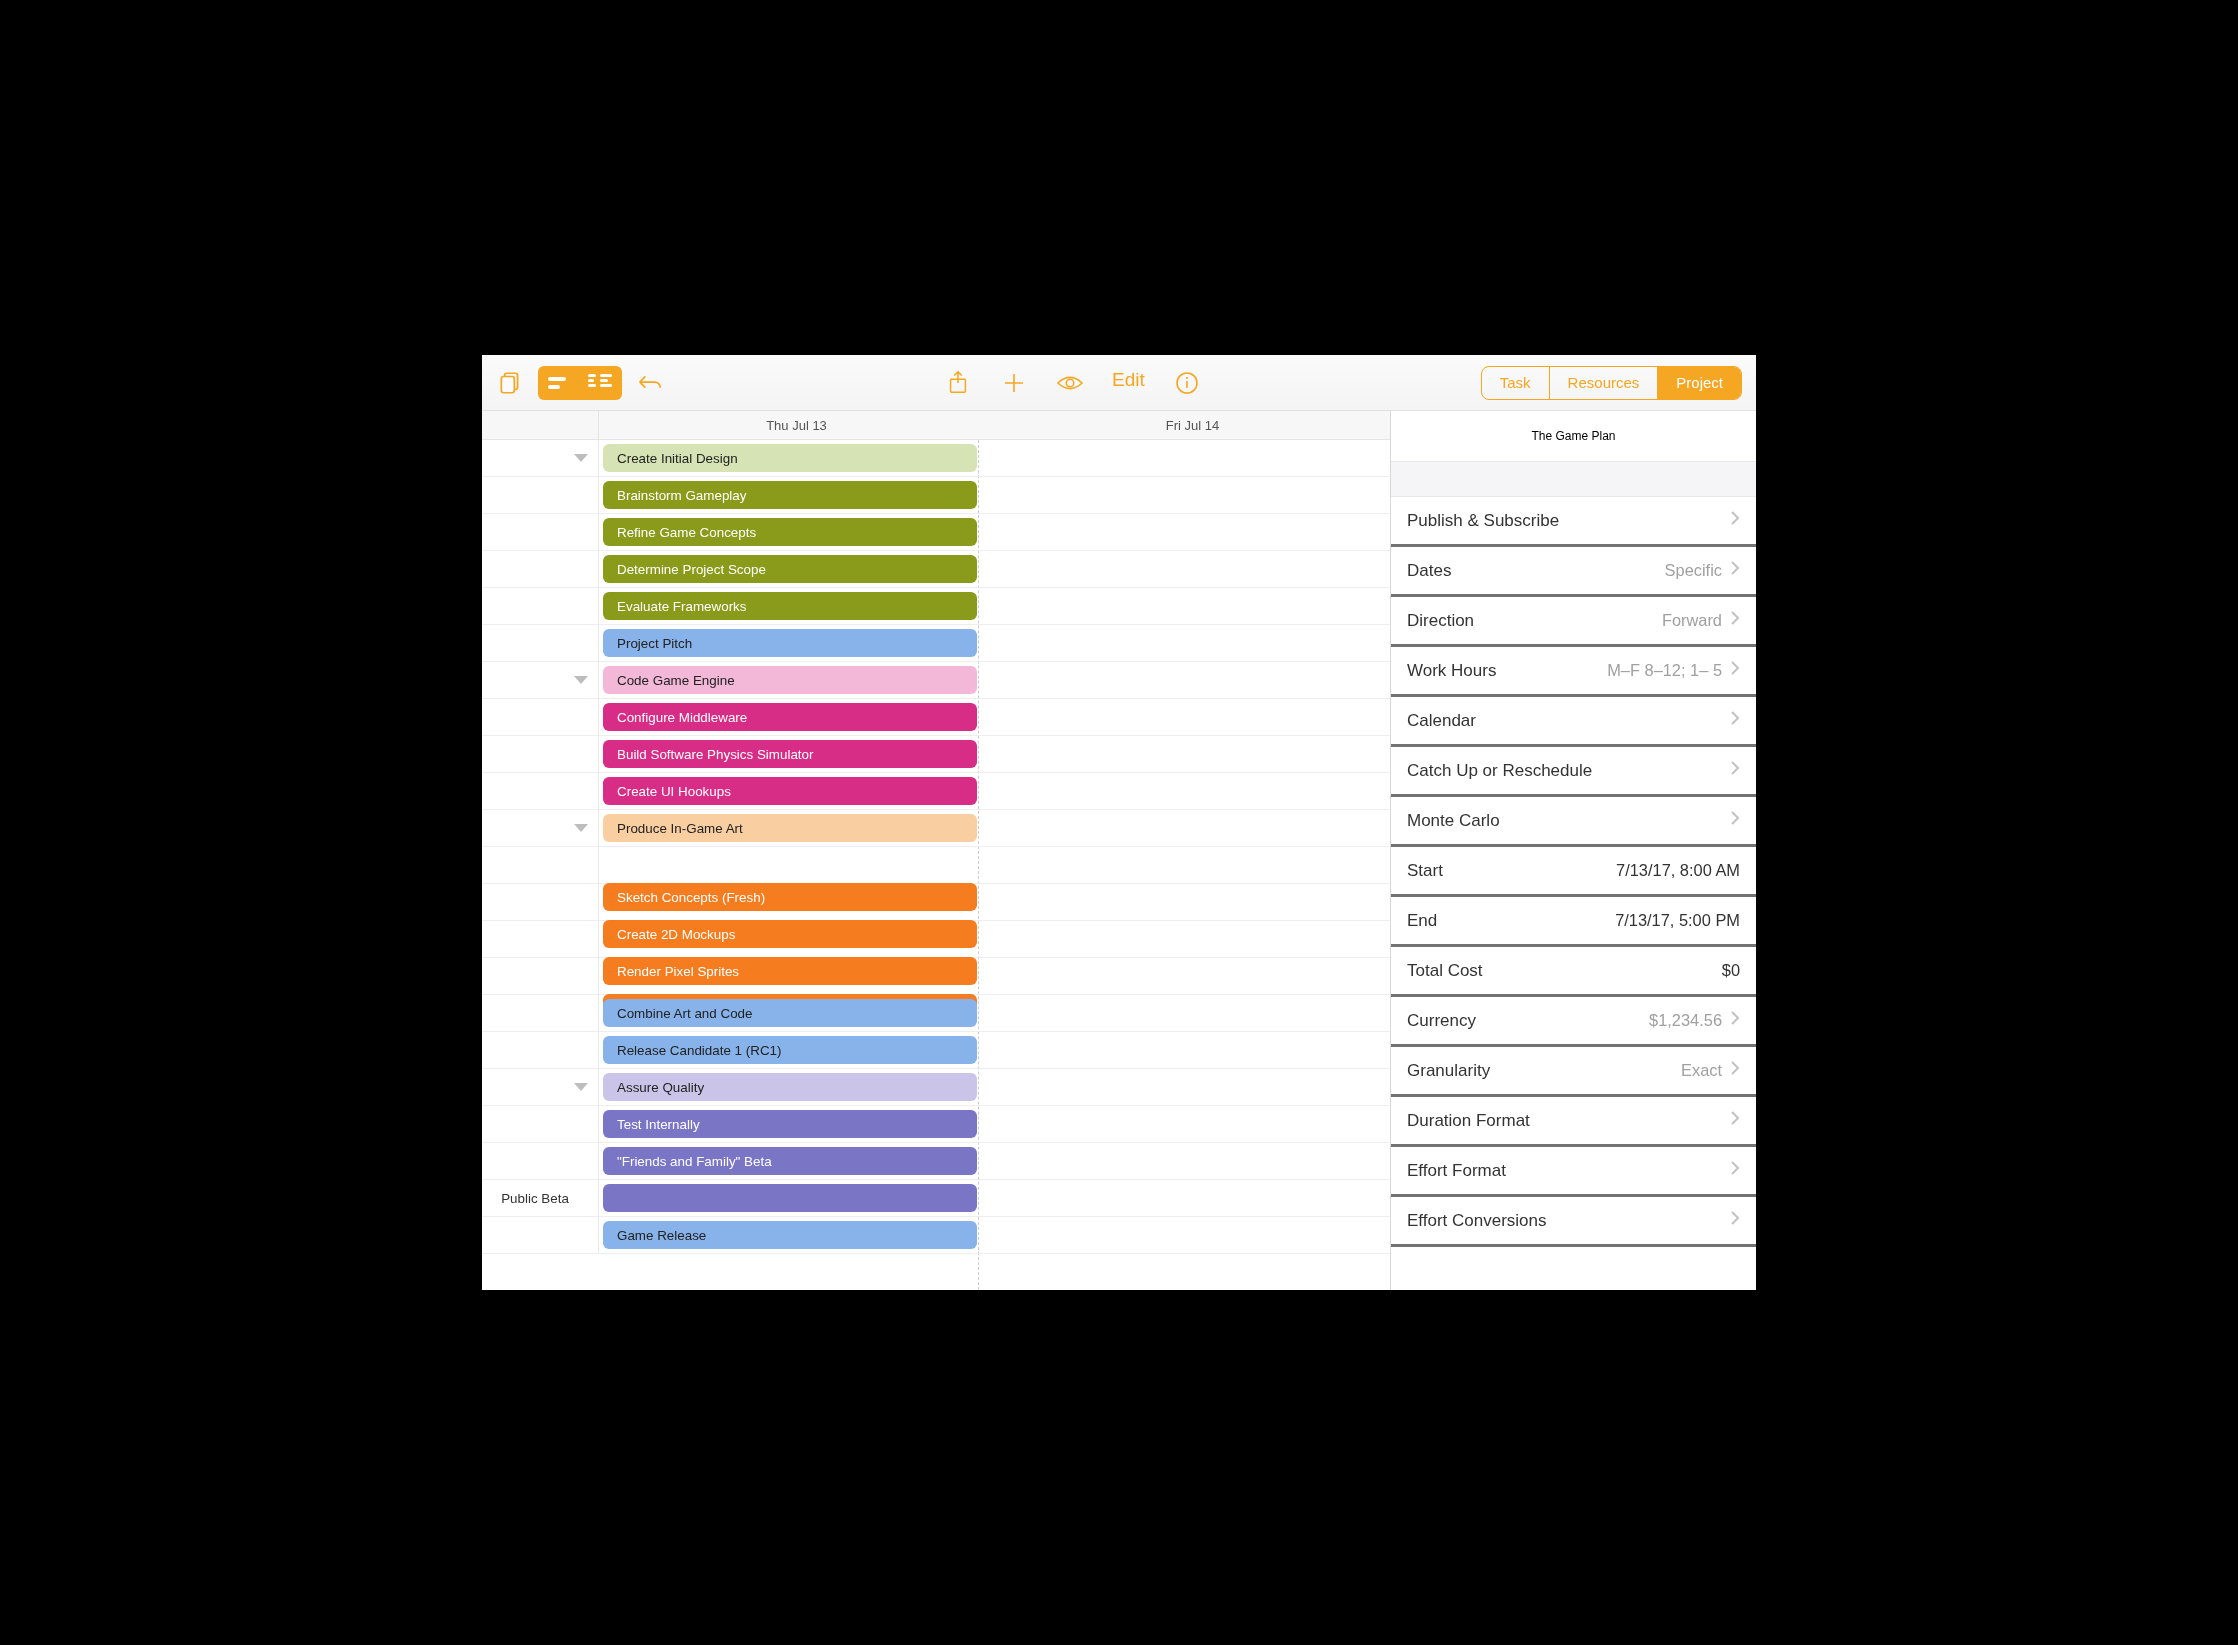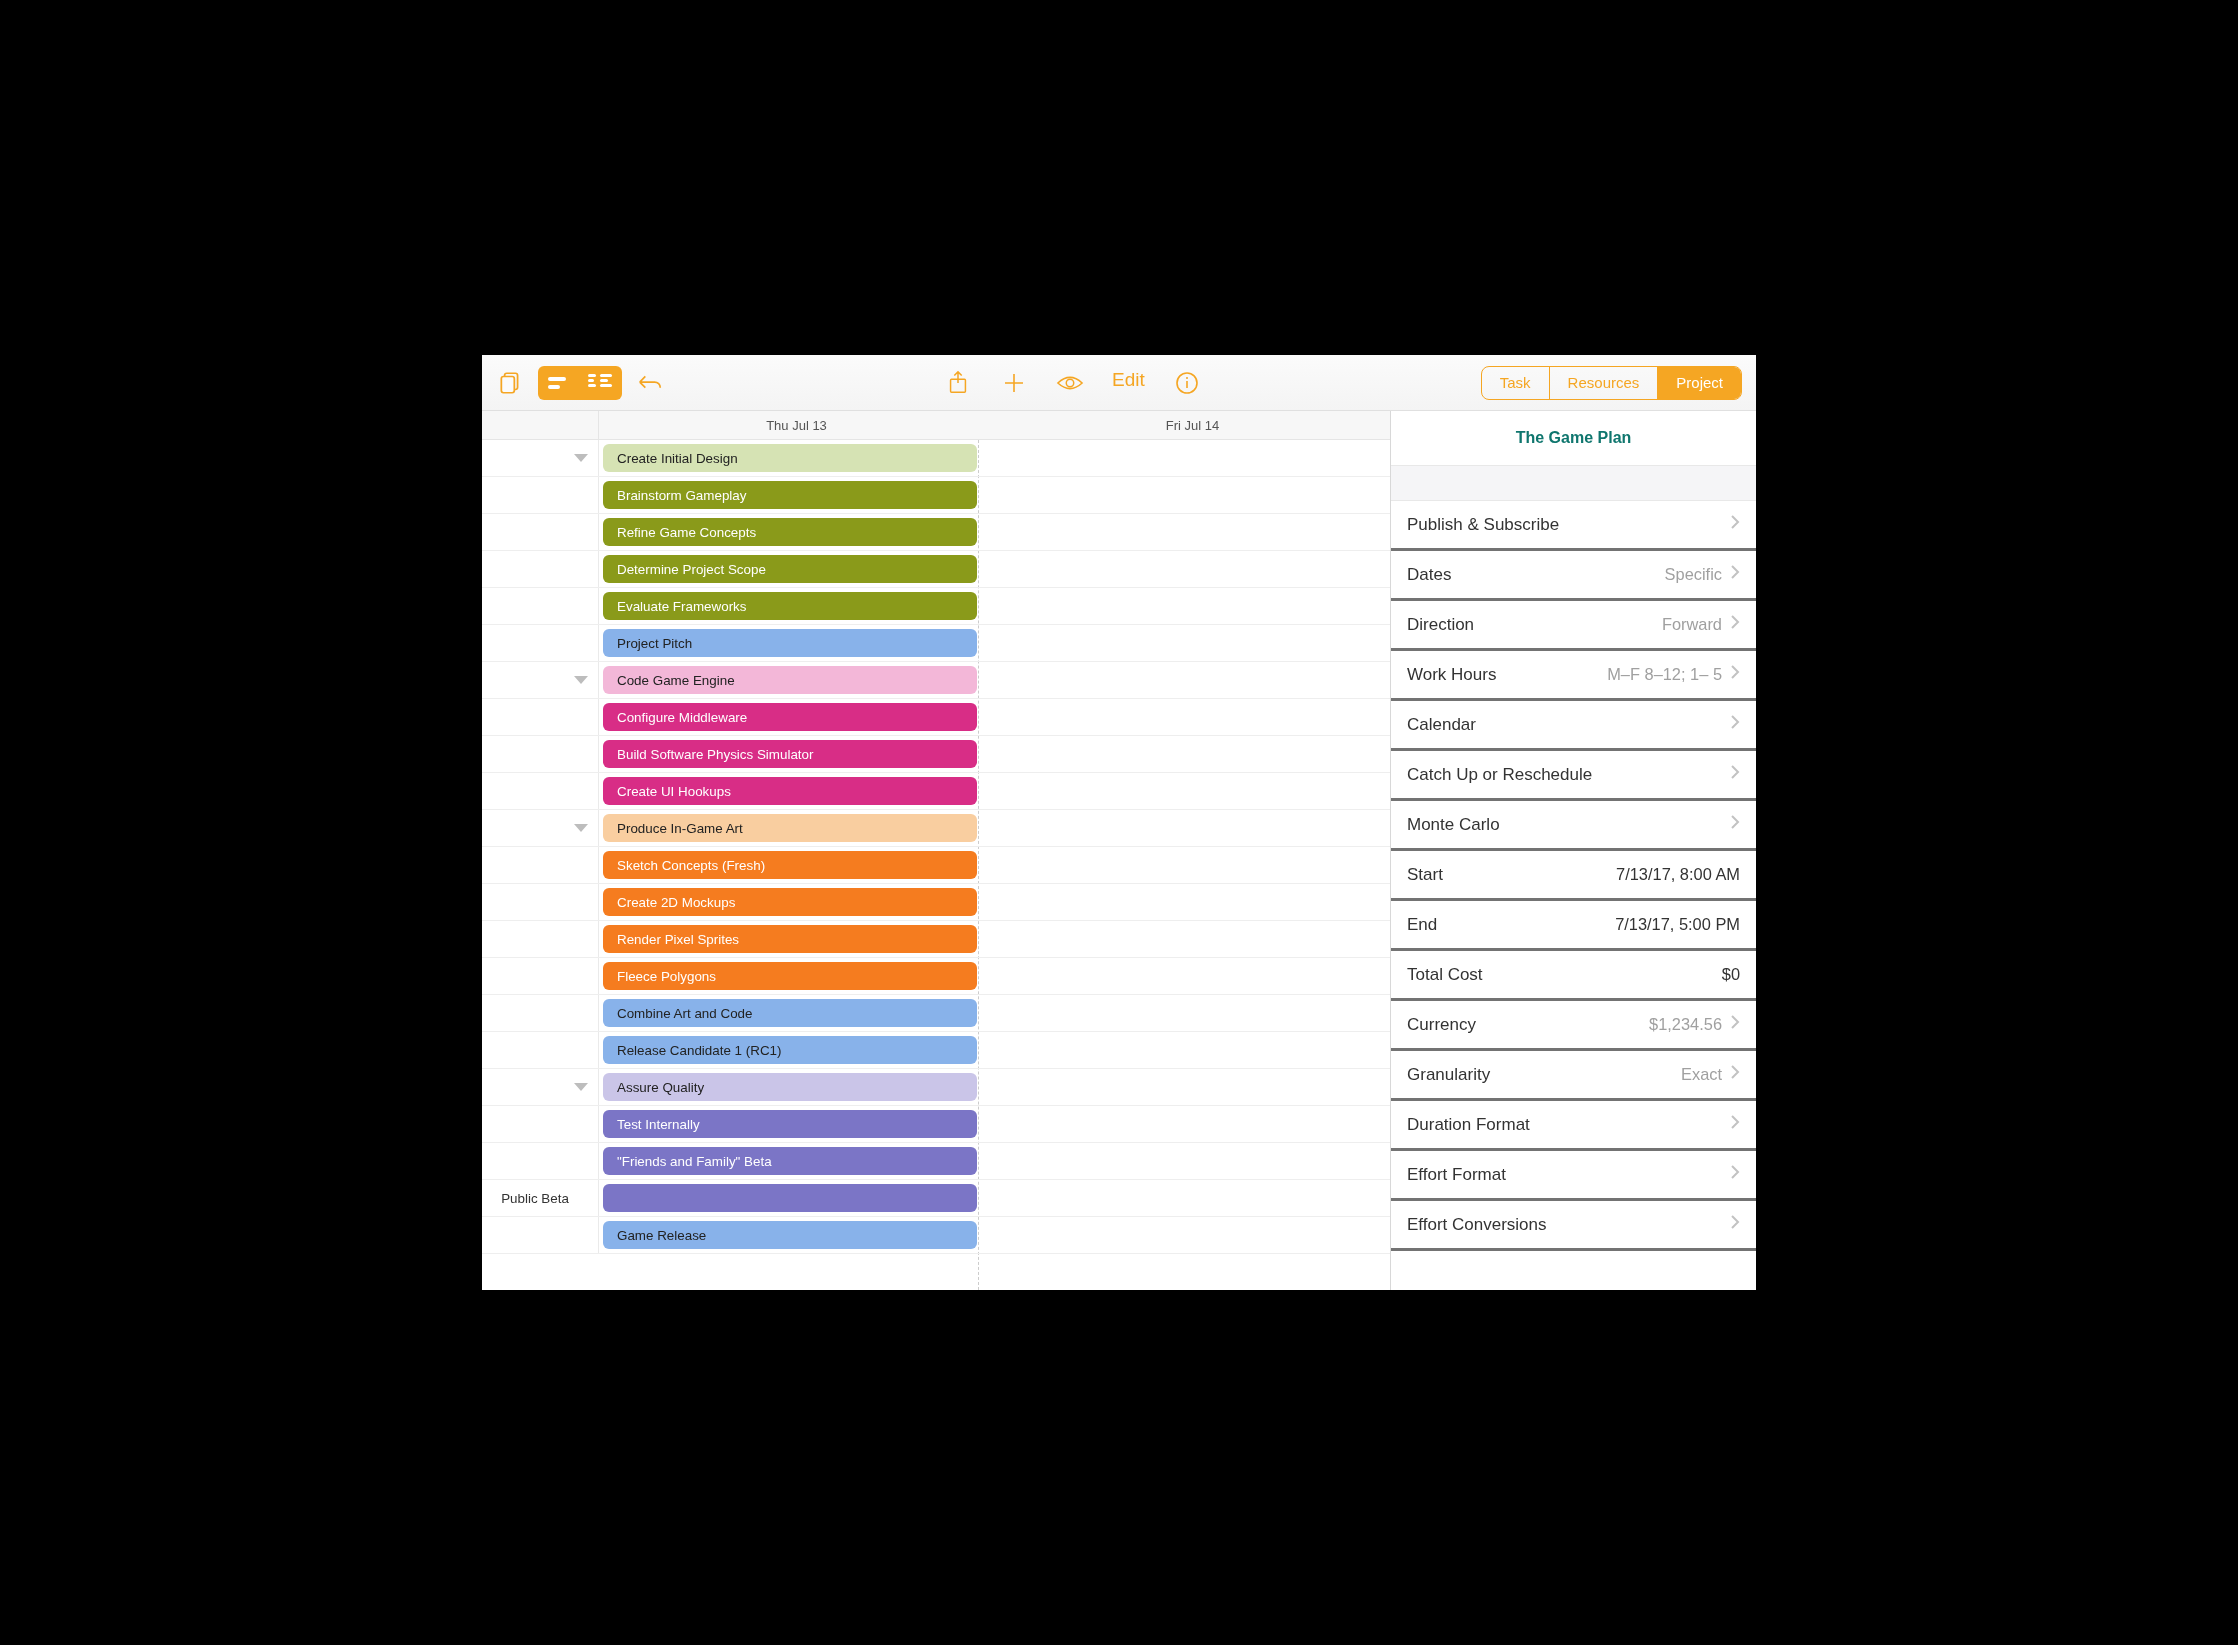--- a/index.html
+++ b/index.html
@@ -29,29 +29,29 @@
 .gantt-body { flex:1; overflow:hidden; position:relative; }
 .gantt-body .divider { position:absolute; top:0; bottom:0; left:496px; border-left:1px dashed #ccc; }
 .rows { }
 .row { height:37px; border-bottom:1px solid #eee; display:flex; align-items:center; position:relative; }
 .row .outline { width:117px; height:100%; display:flex; align-items:center; justify-content:flex-end; padding-right:10px; font-size:13px; color:#444; border-right:1px solid #eaeaea; background:#fff; }
 .row .outline .disclosure{ width:0;height:0;border-left:7px solid transparent;border-right:7px solid transparent;border-top:8px solid #bdbdbd; }
 .row .bar { position:absolute; left:121px; top:4px; height:28px; border-radius:6px; width:374px; display:flex; align-items:center; padding-left:14px; font-size:13.4px; color:#222; }
 .row .label-left { font-size:13.4px; color:#333; }
 
 .inspector { width:365px; background:#fff; overflow-y:auto; }
-.inspector .title { text-align:center; font-size:16px; font-weight:700; padding:18px 0; color:#0f766e; }
+.inspector .title { text-align:center; font-size:12px; font-weight:400; padding:18px 0; color:#000000; }
 .inspector .gap { height:36px; background:#f5f5f7; border-top:1px solid #e8e8e8; border-bottom:1px solid #e8e8e8; }
 .inspector .item { height:50px; border-bottom:3px solid #737373; display:flex; align-items:center; padding:0 16px; font-size:17px; color:#333; cursor:pointer; justify-content:space-between; }
 .inspector .item .val { color:#a0a0a0; font-size:16.4px; }
 .inspector .item .val.dark { color:#333; }
 .inspector .item .chev { color:#c2c2c2; margin-left:8px; }
 .inspector .item .trail { display:flex; align-items:center; }
 
-.c-lt-green{background:#d6e3b4;} .c-olive{background:#8a9a1a;color:#fff!important;} .c-blue{background:#88b2ea;} .c-pink{background:#f3b7d8;} .c-magenta{background:#d82d86;color:#fff!important;} .c-peach{background:#f9cea0;} .c-orange{background:#f57c1f;color:#fff!important;} .c-lav{background:#cac5e8;} .c-purple{background:#7b75c6;color:#fff!important;}
+.c-lt-green{background:#d6e3b4;} .c-olive{background:#8a9a1a;color:#fff!important;} .c-blue{background:#88b2ea;} .c-pink{background:#f3b7d8;} .c-magenta{background:#d82d86;color:#fff!important;} .c-peach{background:#f9cea0;} .c-orange{background:#f57c1f;color:#fff!important;margin-top:32px;} .c-lav{background:#cac5e8;} .c-purple{background:#7b75c6;color:#fff!important;}
 
 </style>
 </head>
 <body>
 
 <div class="device">
 
   <div class="toolbar">
     <div class="left">
       <div class="icon-btn">

